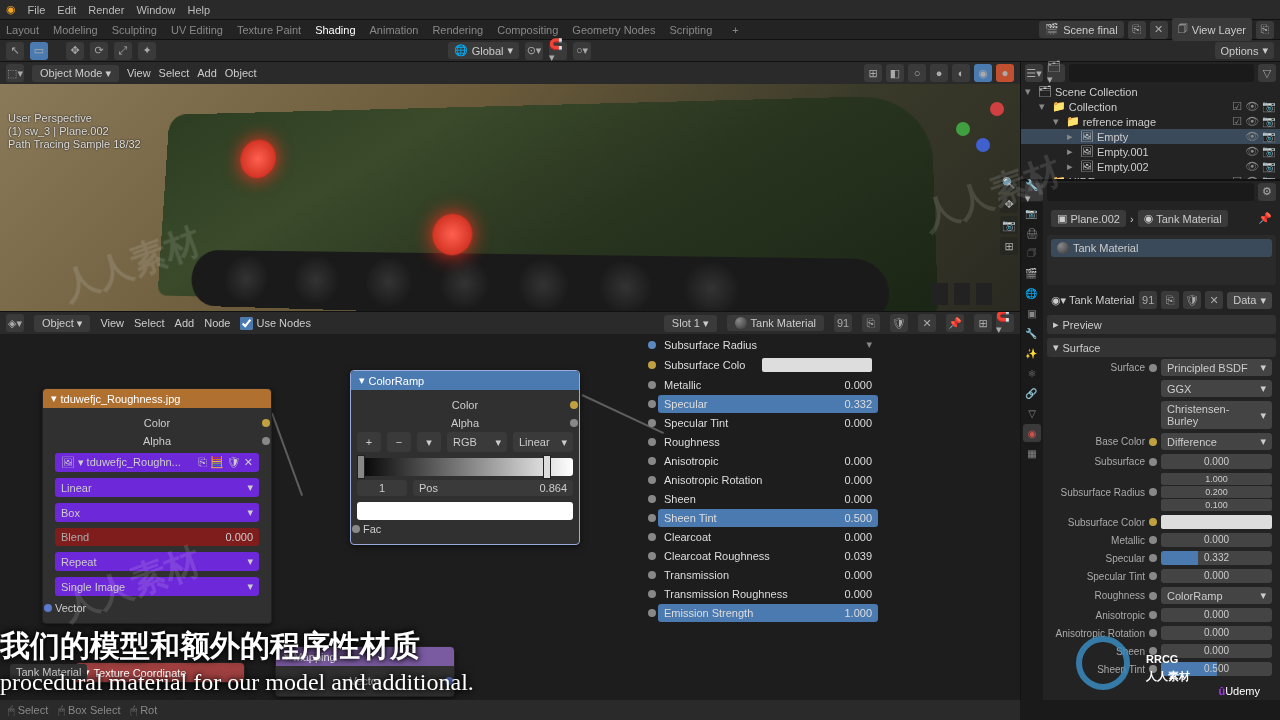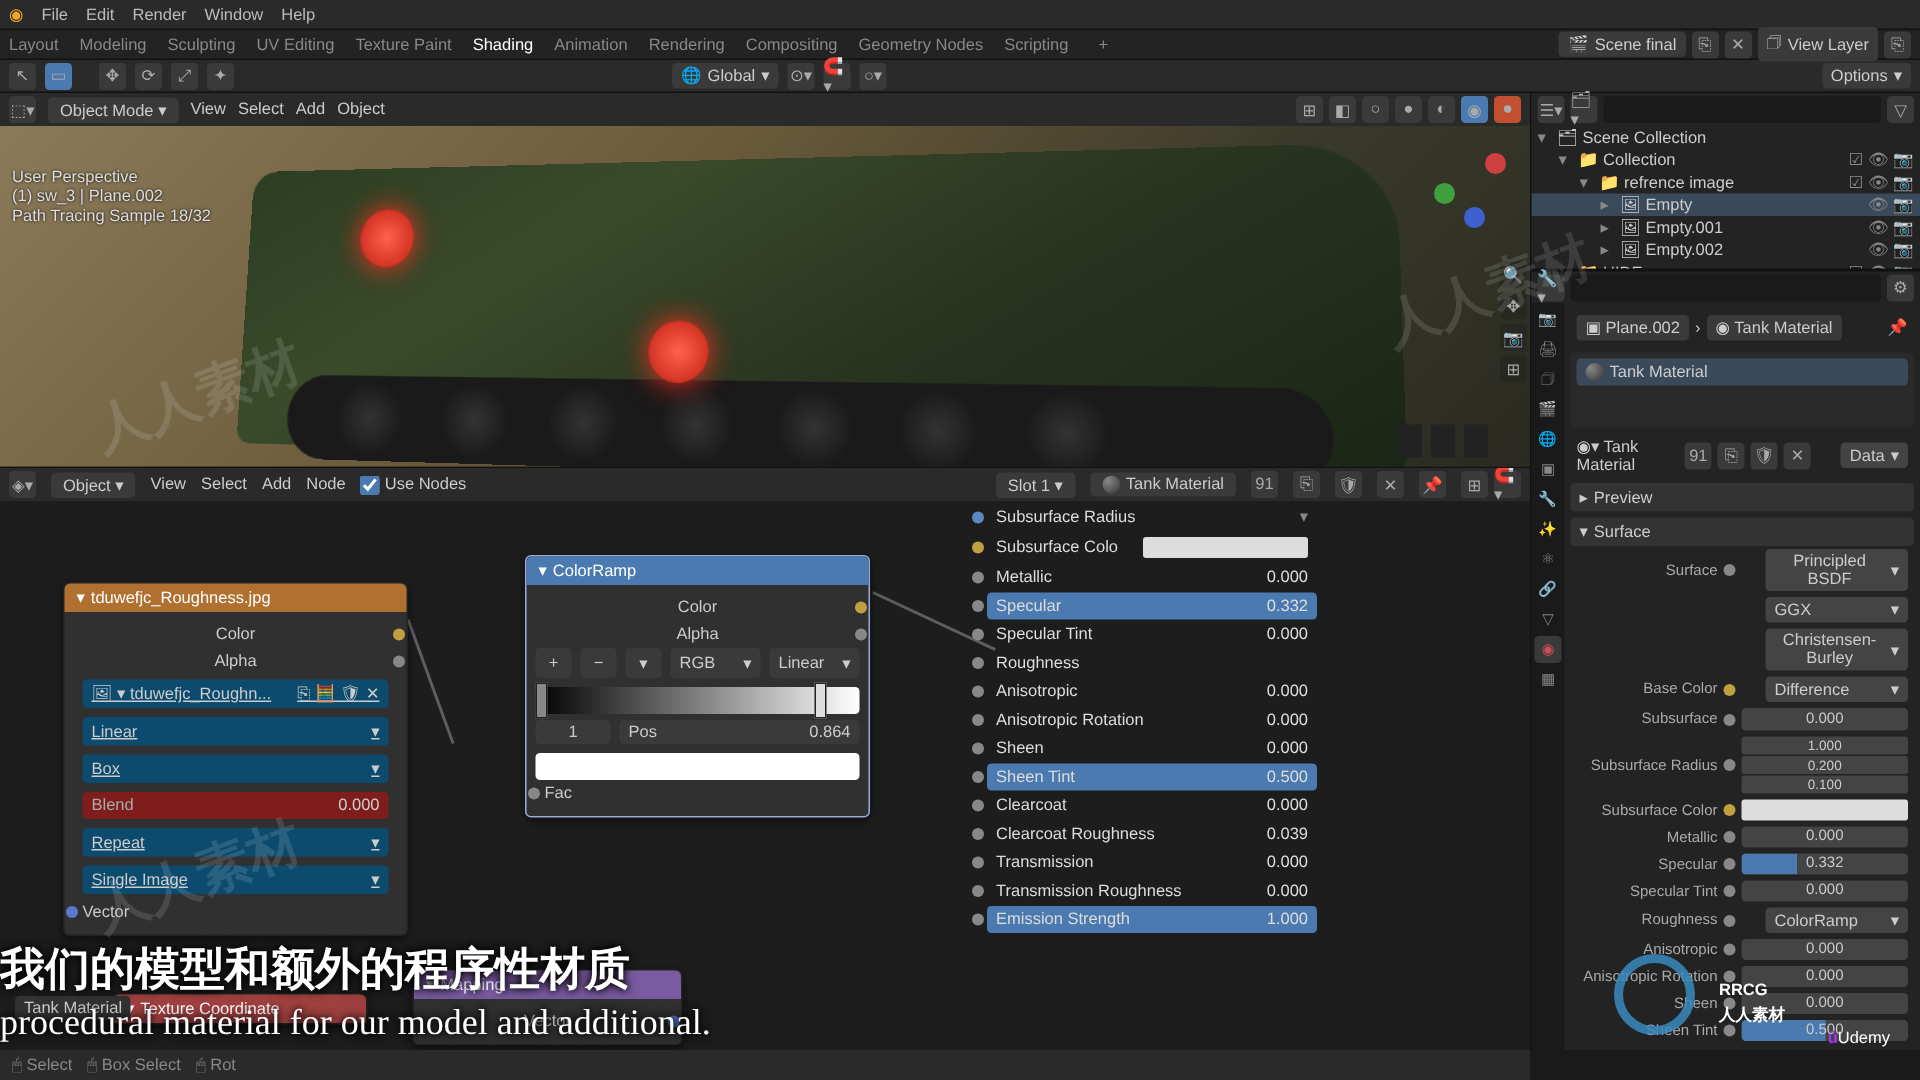--- a/index.html
+++ b/index.html
@@ -46,21 +46,21 @@
 .node .nhead.blue { background:#4a7ab0; }
 .node .nhead.purple { background:#7a5aa0; }
 .node .nbody { padding:6px; }
 .nrow { display:flex; align-items:center; justify-content:space-between; padding:3px 6px; position:relative; }
 .nrow.right { justify-content:center; }
 .socket { width:8px; height:8px; border-radius:50%; position:absolute; }
 .socket.out { right:-5px; }
 .socket.in { left:-5px; }
 .socket.yellow { background:#c0a040; }
 .socket.grey { background:#888; }
-.ndd { background:#0c4a6e; border-radius:3px; padding:3px 6px; width:100%; display:flex; justify-content:space-between; align-items:center;text-decoration:underline; }
+.ndd { background:#6d28d9; border-radius:3px; padding:3px 6px; width:100%; display:flex; justify-content:space-between; align-items:center; }
 .nfield { background:#7f1d1d; border-radius:3px; padding:3px 6px; width:100%; display:flex; justify-content:space-between; }
 .nfield .lbl { color:#aaa; }
 .ramp { height:18px; background:linear-gradient(90deg,#000,#fff); border-radius:3px; position:relative; margin:4px 0; }
 .ramp .handle { position:absolute; top:-3px; width:8px; height:24px; background:#888; border:1px solid #222; }
 .btnrow { display:flex; gap:6px; margin-bottom:6px; }
 .btnrow .b { background:#3a3a3a; border-radius:3px; width:24px; height:20px; display:flex; align-items:center; justify-content:center; }
 .btnrow .sel { flex:1; background:#3a3a3a; border-radius:3px; padding:2px 6px; display:flex; justify-content:space-between; align-items:center; }
 .swatch { height:18px; background:#fff; border-radius:3px; margin-top:4px; }
 
 .bsdf { position:absolute; right:142px; top:0; width:220px; }
@@ -95,21 +95,21 @@
 .proptabs .pt.active { background:#3a3a3a; color:#fff; }
 .propbody { flex:1; padding:4px; overflow:hidden; }
 .pb-chain { display:flex; align-items:center; gap:4px; padding:4px; font-size:10px; }
 .pb-chain .chip { background:#3a3a3a; border-radius:3px; padding:2px 6px; display:flex; align-items:center; gap:3px; }
 .matslot { background:#2a2a2a; border-radius:3px; padding:4px; margin:4px 0; height:50px; }
 .matslot .slot { background:#3a4a5a; border-radius:3px; padding:3px 6px; display:flex; align-items:center; gap:4px; }
 .pb-head { background:#333; padding:3px 6px; border-radius:3px; margin-top:4px; display:flex; align-items:center; gap:4px; }
 .prow { display:flex; align-items:center; padding:2px 4px; gap:4px; }
 .prow .plbl { width:94px; text-align:right; color:#aaa; font-size:10px; }
 .prow .pval { flex:1; background:#444; border-radius:3px; padding:2px 6px; font-size:10px; text-align:center; }
-.prow .pval.dd { text-align:center; display:flex; justify-content:space-between;margin-left:16px; }
+.prow .pval.dd { text-align:left; display:flex; justify-content:space-between; }
 .prow .pdot { width:8px; height:8px; border-radius:50%; background:#888; }
 .prow .pdot.yellow { background:#c0a040; }
 .prow .psw { flex:1; height:14px; background:#ddd; border-radius:2px; }
 .prow .pvals { flex:1; display:flex; flex-direction:column; gap:1px; }
 .prow .pvals .pv { background:#444; border-radius:2px; padding:1px 4px; font-size:9px; text-align:center; }
 .prow .pslider { flex:1; height:14px; background:#444; border-radius:3px; position:relative; overflow:hidden; }
 .prow .pslider .fill { position:absolute; left:0; top:0; bottom:0; background:#4a7ab0; }
 .prow .pslider .txt { position:absolute; width:100%; text-align:center; font-size:10px; line-height:14px; }
 
 .subtitle { position:absolute; bottom:24px; left:0; width:1020px; text-align:left; pointer-events:none; }

